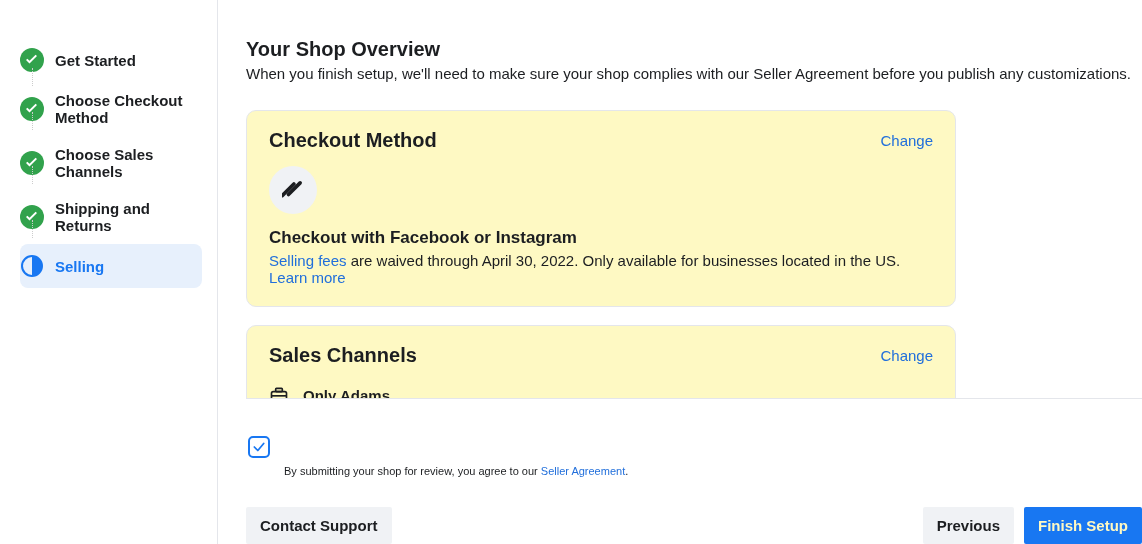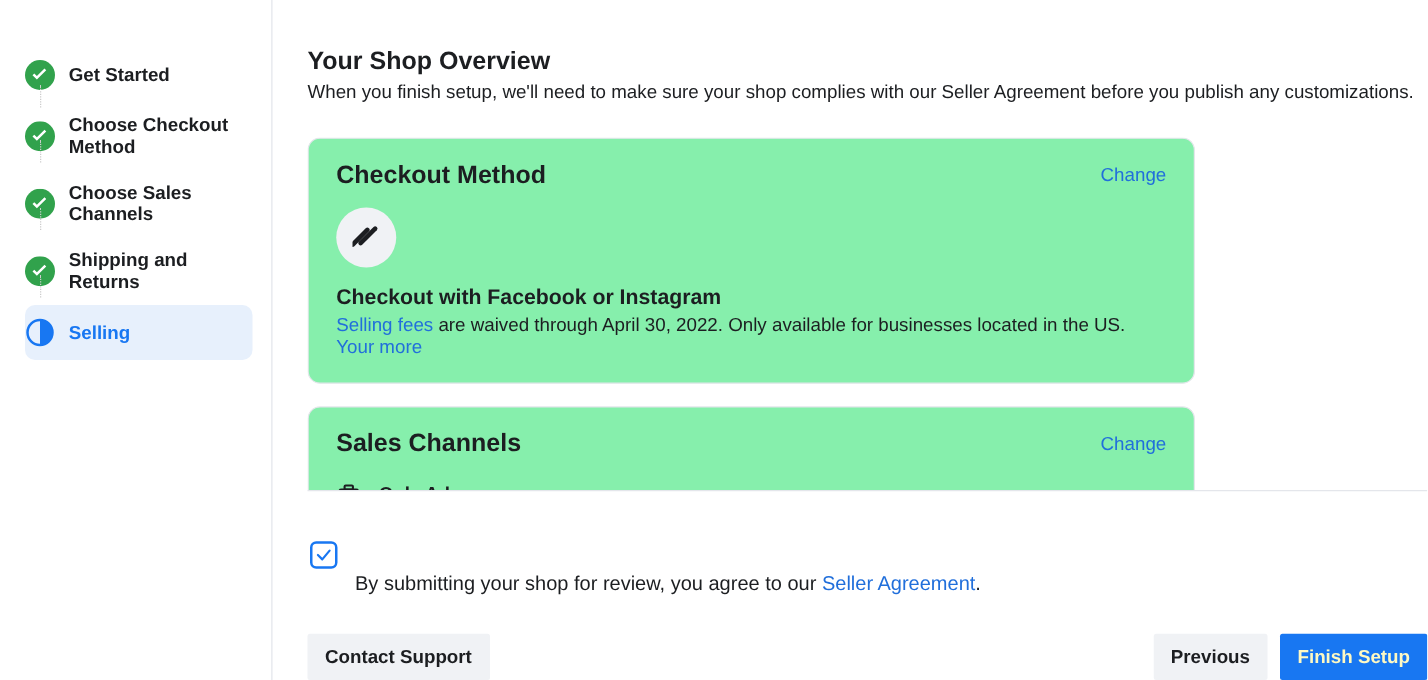--- a/index.html
+++ b/index.html
@@ -80,21 +80,21 @@
     .cards {
       flex: 1;
       overflow: hidden;
       padding-right: 186px;
     }
     .card {
       border: 1px solid #e4e6eb;
       border-radius: 10px;
       padding: 18px 22px 20px 22px;
       margin-bottom: 18px;
-      background: #86efac;
+      background: #fef9c3;
     }
     .card-head {
       display: flex;
       justify-content: space-between;
       align-items: center;
       margin-bottom: 14px;
     }
     .card-title {
       font-size: 20px;
       font-weight: 700;
@@ -156,21 +156,21 @@
       width: 22px;
       height: 22px;
       border: 2px solid #1877f2;
       border-radius: 5px;
       display: flex;
       align-items: center;
       justify-content: center;
       cursor: pointer;
     }
     .checkbox svg { stroke: #1877f2; }
-    .agree-text { font-size: 16px; margin-top: 48px; }
+    .agree-text { font-size: 11px; margin-top: 48px; }
     .actions {
       display: flex;
       justify-content: space-between;
       align-items: center;
       padding-right: 0;
     }
     .btn {
       padding: 10px 14px;
       border-radius: 2px;
       font-size: 15px;
@@ -240,21 +240,21 @@
         <a class="change-link">Change</a>
       </div>
       <div class="method-icon">
         <svg width="22" height="22" viewBox="0 0 24 24">
           <rect x="3" y="10" width="22" height="4" rx="2" transform="rotate(-45 12 12)" fill="#1c1e21"></rect>
           <rect x="-1" y="10" width="22" height="4" rx="2" transform="rotate(-45 8 16)" fill="#1c1e21"></rect>
         </svg>
       </div>
       <div class="subhead">Checkout with Facebook or Instagram</div>
       <div class="desc">
-        <span class="link-inline">Selling fees</span><span> are waived through April 30, 2022. Only available for businesses located in the US. </span><span class="link-inline">Your more</span>
+        <span class="link-inline">Selling fees</span><span> are waived through April 30, 2022. Only available for businesses located in the US. </span><span class="link-inline">Learn more</span>
       </div>
     </div>
 
     <div class="card">
       <div class="card-head">
         <div class="card-title">Sales Channels</div>
         <a class="change-link">Change</a>
       </div>
       <div class="channel-row">
         <svg class="channel-icon" viewBox="0 0 24 24">

